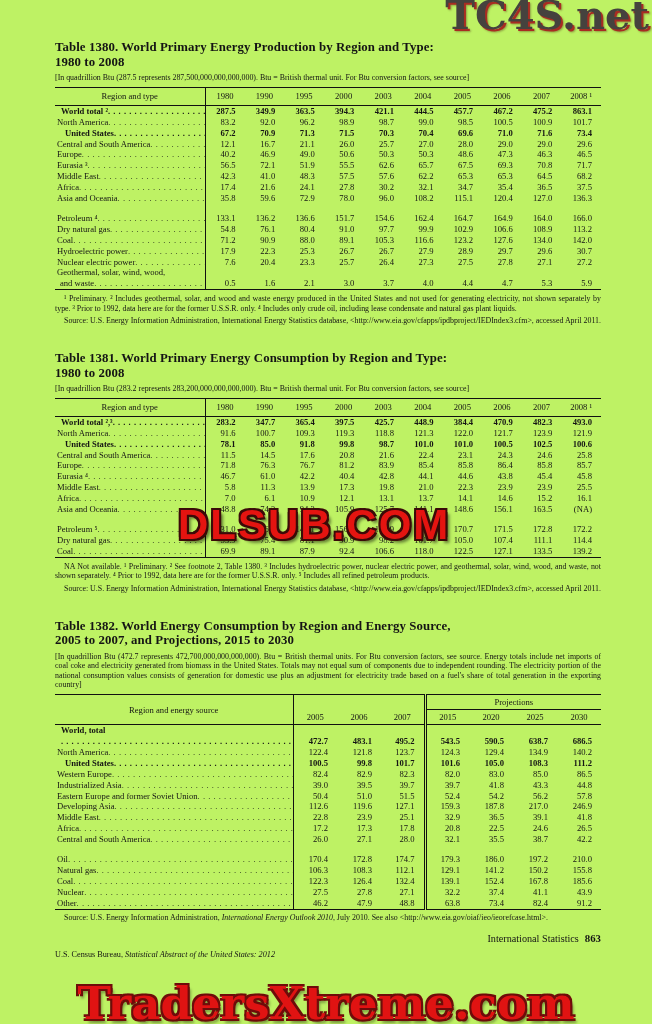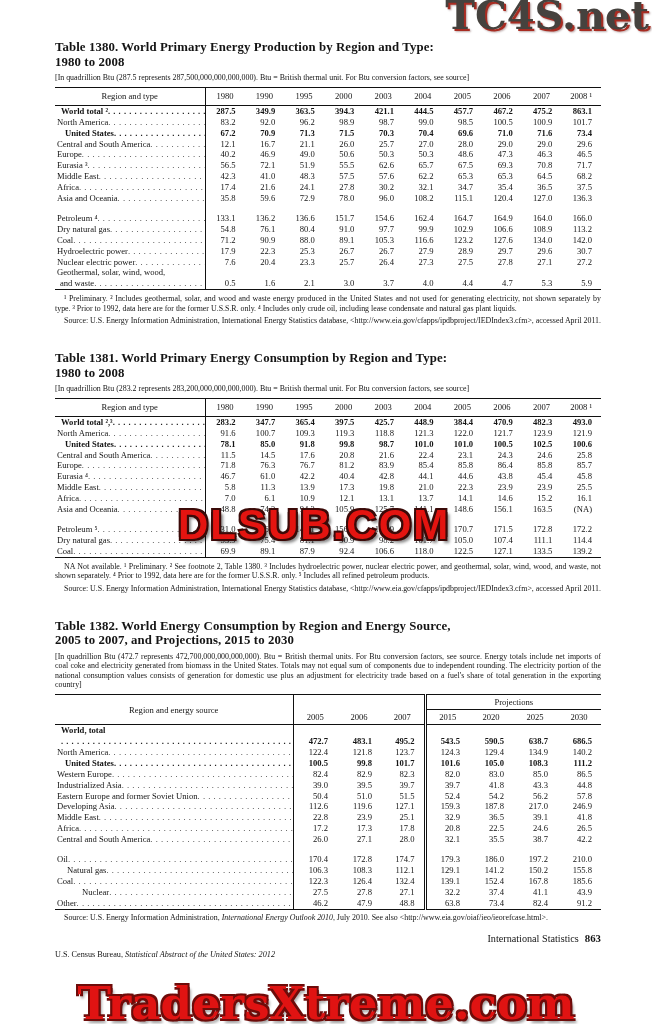--- a/index.html
+++ b/index.html
@@ -1,17 +1,17 @@
 <!DOCTYPE html>
 <html><head>
 <meta charset="utf-8">
 <style>
   * { margin:0; padding:0; box-sizing:border-box; }
   html,body { background:#9a9a9a; }
-  .page { position:relative; width:652px; height:1024px; margin:0 auto; background:#ffffff;
+  .page { position:relative; width:652px; height:1024px; margin:0 auto; background:#bef264;
           font-family:"Liberation Serif","DejaVu Serif",serif; color:#141414; overflow:hidden; }
   .content { position:absolute; left:55px; top:0; width:546px; }
 
   .tbl-block { margin-top:25px; }
   .tbl-block.first { margin-top:40px; }
   .tbl-title { font-size:12.8px; line-height:14.6px; font-weight:bold; white-space:pre-line; letter-spacing:0.1px; }
   .tbl-note { font-size:7.9px; line-height:9.6px; margin-top:4px; text-align:justify; }
   .tbl-host { margin-top:4px; }
   .tbl-foot { margin-top:4px; font-size:7.9px; line-height:9.6px; text-align:justify; text-indent:9px; }
   .tbl-source { margin-top:3px; font-size:7.9px; line-height:9.6px; text-indent:9px; }
@@ -862,21 +862,21 @@
                 <td class="num">170.4</td>
                 <td class="num">172.8</td>
                 <td class="num">174.7</td>
                 <td class="num dbl">179.3</td>
                 <td class="num">186.0</td>
                 <td class="num">197.2</td>
                 <td class="num">210.0</td>
               </tr>
               <tr>
                 <td class="lab">
-                  <div class="labline" style="padding-left: 0px; margin-left: 10px;">
+                  <div class="labline" style="padding-left: 0px;">
                     <span class="labtxt">Natural gas</span>
                     <span class="dots"></span>
                   </div>
                 </td>
                 <td class="num">106.3</td>
                 <td class="num">108.3</td>
                 <td class="num">112.1</td>
                 <td class="num dbl">129.1</td>
                 <td class="num">141.2</td>
                 <td class="num">150.2</td>
@@ -892,21 +892,21 @@
                 <td class="num">122.3</td>
                 <td class="num">126.4</td>
                 <td class="num">132.4</td>
                 <td class="num dbl">139.1</td>
                 <td class="num">152.4</td>
                 <td class="num">167.8</td>
                 <td class="num">185.6</td>
               </tr>
               <tr>
                 <td class="lab">
-                  <div class="labline" style="padding-left: 0px; margin-left: 25px;">
+                  <div class="labline" style="padding-left: 0px;">
                     <span class="labtxt">Nuclear</span>
                     <span class="dots"></span>
                   </div>
                 </td>
                 <td class="num">27.5</td>
                 <td class="num">27.8</td>
                 <td class="num">27.1</td>
                 <td class="num dbl">32.2</td>
                 <td class="num">37.4</td>
                 <td class="num">41.1</td>

